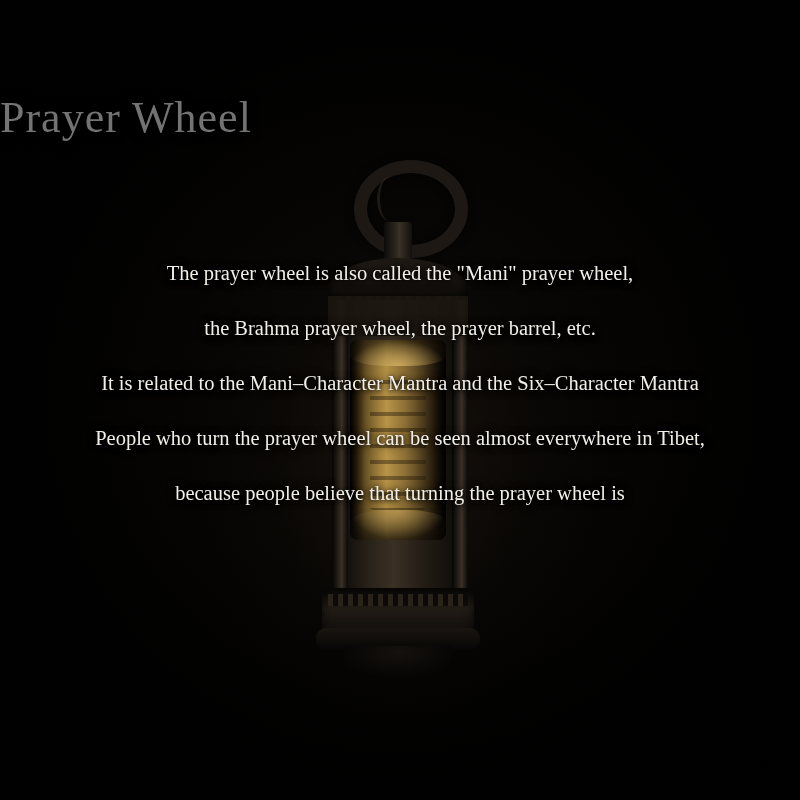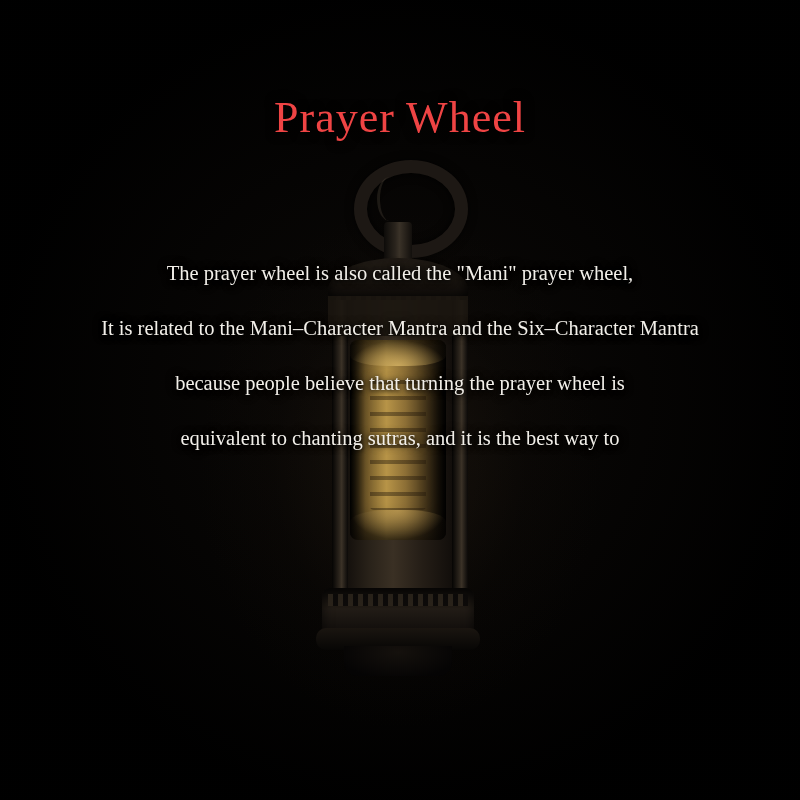--- a/index.html
+++ b/index.html
@@ -204,22 +204,21 @@
     background: radial-gradient(ellipse at 50% 20%, #15110d 0%, #050404 80%);
     border-radius: 0 0 14px 14px;
     filter: blur(0.4px);
   }
 
   
   .title {
     position: absolute;
     left: 0; right: 0;
     top: 92px;
-    text-align: center;
-    color: #ef4444;
+    color: #737373;
     font-size: 44px;
     letter-spacing: 1px;
     font-family: "Liberation Serif", serif;
     text-shadow: 0 0 12px rgba(0,0,0,0.9);
   }
 
   .body-text {
     position: absolute;
     left: 0; right: 0;
     top: 246px;
@@ -252,18 +251,19 @@
     <div class="pillar right"></div>
     <div class="arches"></div>
     <div class="base"></div>
     <div class="foot"></div>
   </div>
 
   <div class="title">Prayer Wheel</div>
 
   <div class="body-text">
     <span class="line">The prayer wheel is also called the "Mani" prayer wheel,</span>
+    <span class="line">the Brahma prayer wheel, the prayer barrel, etc.</span>
     <span class="line">It is related to the Mani–Character Mantra and the Six–Character Mantra</span>
+    <span class="line">People who turn the prayer wheel can be seen almost everywhere in Tibet,</span>
     <span class="line">because people believe that turning the prayer wheel is</span>
-    <span class="line">equivalent to chanting sutras, and it is the best way to</span>
   </div>
 
 </div>
 
 </body></html>

